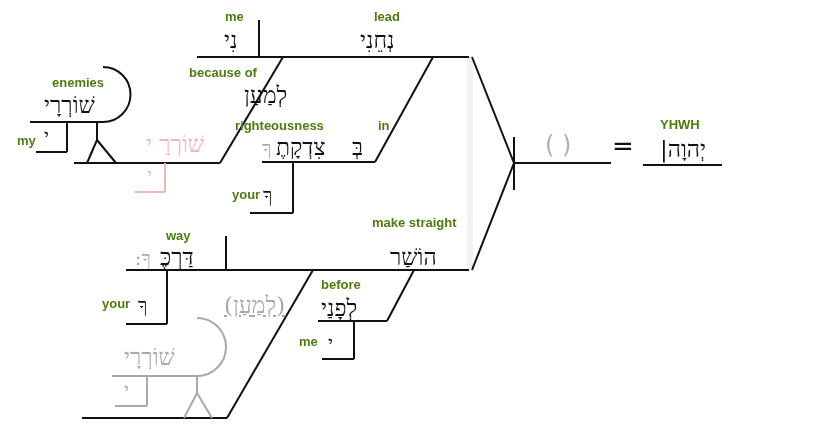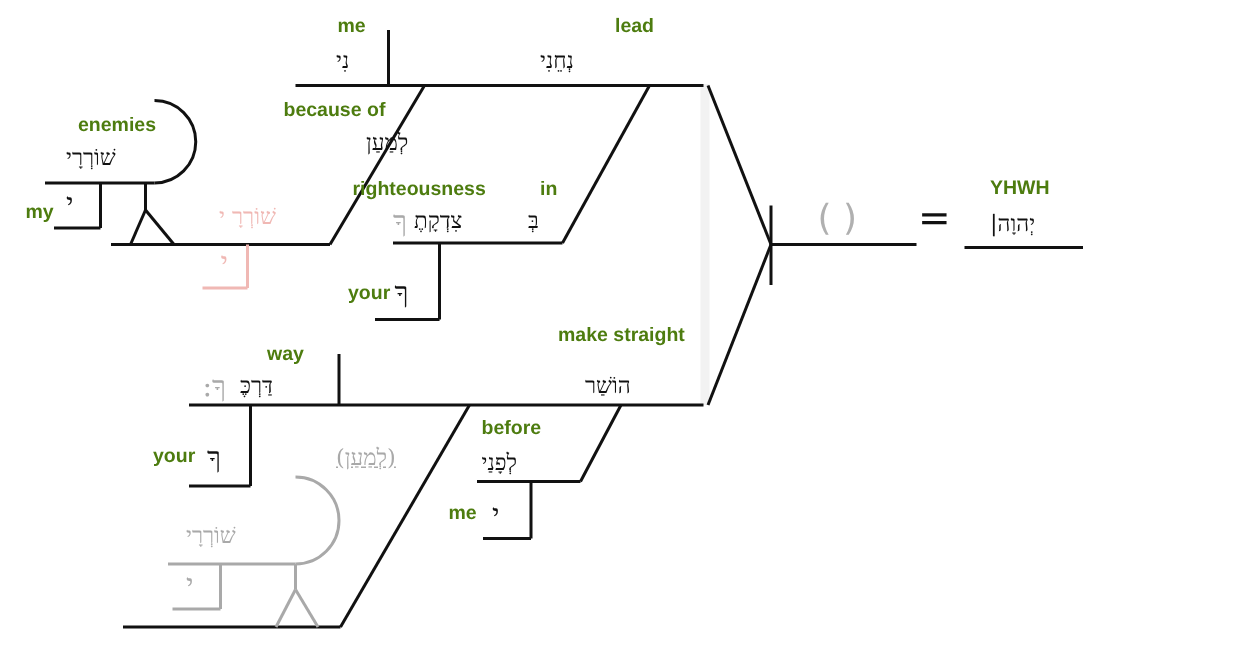--- a/index.html
+++ b/index.html
@@ -1,19 +1,19 @@
 <!DOCTYPE html>
 <html><head>
   <meta charset="utf-8">
   <style>
     html, body { margin: 0; padding: 0; background: #ffffff; }
     body { width: 825px; height: 447px; position: relative; overflow: hidden; font-family: "DejaVu Sans", sans-serif; }
     #diagram { position: absolute; left: 0; top: 0; width: 825px; height: 447px; }
     .gloss { position: absolute; color: #4d7c0f; font-family: "Liberation Sans", "DejaVu Sans", sans-serif; font-weight: bold; font-size: 13px; line-height: 14px; white-space: nowrap; }
-    .heb { position: absolute; font-family: "DejaVu Serif", "Liberation Serif", serif; font-size: 15px; line-height: 24px; color: #111; white-space: nowrap; direction: rtl; }
+    .heb { position: absolute; font-family: "DejaVu Serif", "Liberation Serif", serif; font-size: 23px; line-height: 24px; color: #111; white-space: nowrap; direction: rtl; }
     .heb.gray { color: #a9a9a9; }
     .heb.pink { color: #f0b8b4; }
     .heb.small { font-size: 19px; }
     .paren { position: absolute; font-family: "DejaVu Sans", sans-serif; font-size: 24px; color: #b0b0b0; line-height: 26px; }
     .eq { position: absolute; font-family: "DejaVu Sans", sans-serif; font-size: 26px; color: #111; line-height: 26px; }
     .shade { position: absolute; left: 467px; top: 56px; width: 6px; height: 214px; background: #f2f2f2; }
   </style>
 </head>
 <body>
 
@@ -72,48 +72,48 @@
   </g>
 
   <g stroke="#f0b8b4" stroke-width="2" fill="none">
     <line x1="165" y1="163" x2="165" y2="192"></line>
     <line x1="135" y1="192" x2="165" y2="192"></line>
   </g>
 </svg>
 
 <div class="gloss" style="left:225px;top:10px;">me</div>
 <div class="heb" style="left:224px;top:28px;">נִי</div>
-<div class="gloss" style="left:374px;top:10px;margin-left:36px;">lead</div>
+<div class="gloss" style="left:374px;top:10px;">lead</div>
 <div class="heb" style="left:360px;top:28px;">נְחֵנִי</div>
 
 <div class="gloss" style="left:189px;top:66px;">because of</div>
 <div class="heb" style="left:206px;top:83px;margin-left:38px;">לְמַעַן</div>
 
 <div class="gloss" style="left:52px;top:76px;">enemies</div>
 <div class="heb" style="left:44px;top:93px;">שׁוֹרְרָי</div>
 <div class="gloss" style="left:17px;top:134px;">my</div>
 <div class="heb small" style="left:44px;top:124px;">י</div>
 
 <div class="heb pink" style="left:146px;top:132px;">שׁוֹרְרָ י</div>
 <div class="heb pink small" style="left:147px;top:163px;">י</div>
 
 <div class="gloss" style="left:235px;top:119px;">righteousness</div>
-<div class="gloss" style="left:360px;top:119px;">in</div>
+<div class="gloss" style="left:378px;top:119px;">in</div>
 <div class="heb gray small" style="left:262px;top:136px;">ךָ</div>
 <div class="heb" style="left:276px;top:135px;">צִדְקָתֶ</div>
 <div class="heb" style="left:352px;top:135px;">בְּ</div>
 <div class="gloss" style="left:232px;top:188px;">your</div>
 <div class="heb small" style="left:263px;top:183px;">ךָ</div>
 
 <div class="paren" style="left:545px;top:132px;">(  )</div>
 <div class="eq" style="left:612px;top:133px;">=</div>
 <div class="gloss" style="left:660px;top:118px;">YHWH</div>
 <div class="heb" style="left:660px;top:137px;">יְהוָה|</div>
 
-<div class="gloss" style="left:178px;top:229px;">way</div>
+<div class="gloss" style="left:166px;top:229px;">way</div>
 <div class="heb gray small" style="left:135px;top:246px;">ךָ:</div>
 <div class="heb" style="left:160px;top:245px;">דַּרְכֶּ</div>
 <div class="gloss" style="left:372px;top:216px;">make straight</div>
 <div class="heb" style="left:390px;top:245px;">הוֹשַׁר</div>
 
 <div class="gloss" style="left:102px;top:297px;">your</div>
 <div class="heb small" style="left:138px;top:293px;">ךָ</div>
 
 <div class="heb gray" style="left:224px;top:293px;text-decoration:underline;">(לְמַעַן)</div>
 <div class="gloss" style="left:321px;top:278px;">before</div>

